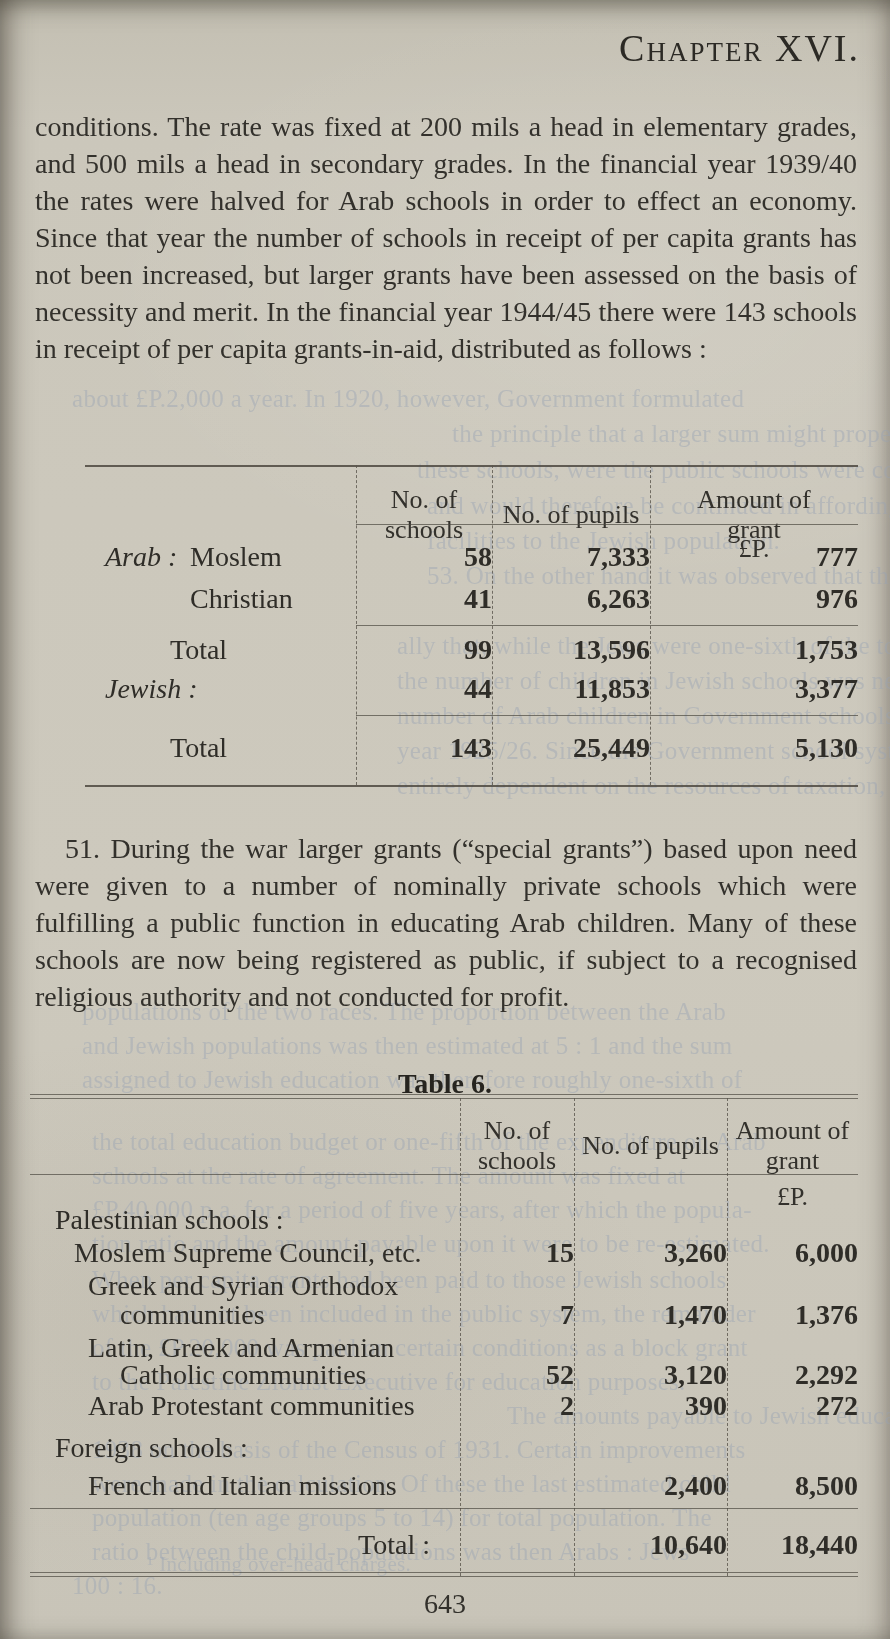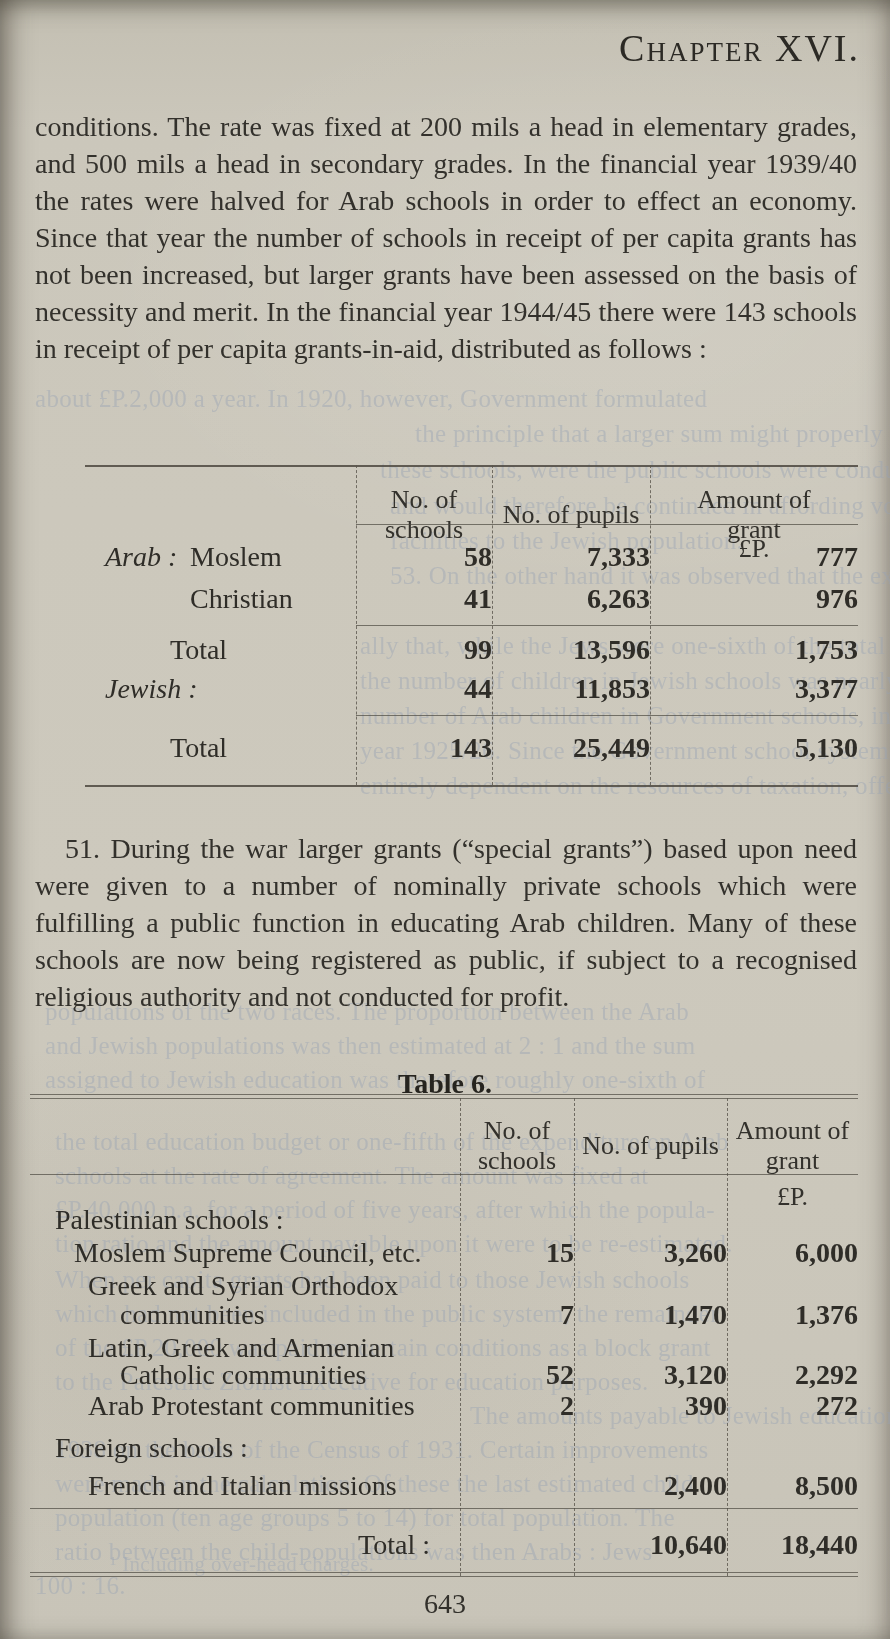--- a/index.html
+++ b/index.html
@@ -18,21 +18,21 @@
     box-shadow:
       inset 26px 0 26px -18px rgba(60,55,45,.55),
       inset -22px 0 24px -16px rgba(70,64,54,.38),
       inset 0 20px 22px -14px rgba(60,55,45,.5),
       inset 0 -16px 20px -14px rgba(70,64,54,.28);
   }
   
   .ghost{
     position:absolute;white-space:nowrap;
     font-size:25px;color:#98a3b4;opacity:.42;
-    filter:blur(.6px);letter-spacing:.3px;
+    filter:blur(.6px);letter-spacing:.3px;margin-left:37px;
   }
   .ghost.small{font-size:21px;}
   
   .chapter{
     position:absolute;top:26px;right:30px;
     font-variant:small-caps;font-size:38px;letter-spacing:2px;color:#2c2a25;
   }
   .para{
     position:absolute;left:35px;width:822px;
     font-size:28px;line-height:37px;text-align:justify;color:#33312c;
@@ -76,21 +76,21 @@
     <div class="ghost" style="top:492px;left:390px">and would therefore be continued in affording vocational</div>
     <div class="ghost" style="top:527px;left:390px">facilities to the Jewish population.</div>
     <div class="ghost" style="top:562px;left:390px">53.  On the other hand it was observed that the executive should</div>
     <div class="ghost" style="top:632px;left:360px">ally that, while the Jews were one-sixth of the total population,</div>
     <div class="ghost" style="top:667px;left:360px">the number of children in Jewish schools was nearly equal to the</div>
     <div class="ghost" style="top:702px;left:360px">number of Arab children in Government schools, in the school-</div>
     <div class="ghost" style="top:737px;left:360px">year 1925/26.  Since the Government school system, being</div>
     <div class="ghost" style="top:772px;left:360px">entirely dependent on the resources of taxation, offered facilities</div>
     <div class="ghost" style="top:385px;left:35px">about £P.2,000 a year.  In 1920, however, Government formulated</div>
     <div class="ghost" style="top:998px;left:45px">populations of the two races.  The proportion between the Arab</div>
-    <div class="ghost" style="top:1032px;left:45px">and Jewish populations was then estimated at 2 : 1 and the sum</div>
+    <div class="ghost" style="top:1032px;left:45px">and Jewish populations was then estimated at 5 : 1 and the sum</div>
     <div class="ghost" style="top:1066px;left:45px">assigned to Jewish education was therefore roughly one-sixth of</div>
     <div class="ghost" style="top:1128px;left:55px">the total education budget or one-fifth of the expenditure on Arab</div>
     <div class="ghost" style="top:1162px;left:55px">schools at the rate of agreement.  The amount was fixed at</div>
     <div class="ghost" style="top:1196px;left:55px">£P.40,000 p.a. for a period of five years, after which the popula-</div>
     <div class="ghost" style="top:1230px;left:55px">tion ratio and the amount payable upon it were to be re-estimated.</div>
     <div class="ghost" style="top:1266px;left:55px">When per capita grants had been paid to those Jewish schools</div>
     <div class="ghost" style="top:1300px;left:55px">which had not been included in the public system, the remainder</div>
     <div class="ghost" style="top:1334px;left:55px">of the £P.20,000 was paid on certain conditions as a block grant</div>
     <div class="ghost" style="top:1368px;left:55px">to the Palestine Zionist Executive for education purposes.</div>
     <div class="ghost" style="top:1402px;left:470px">The amounts payable to Jewish education was re-estimated in</div>

